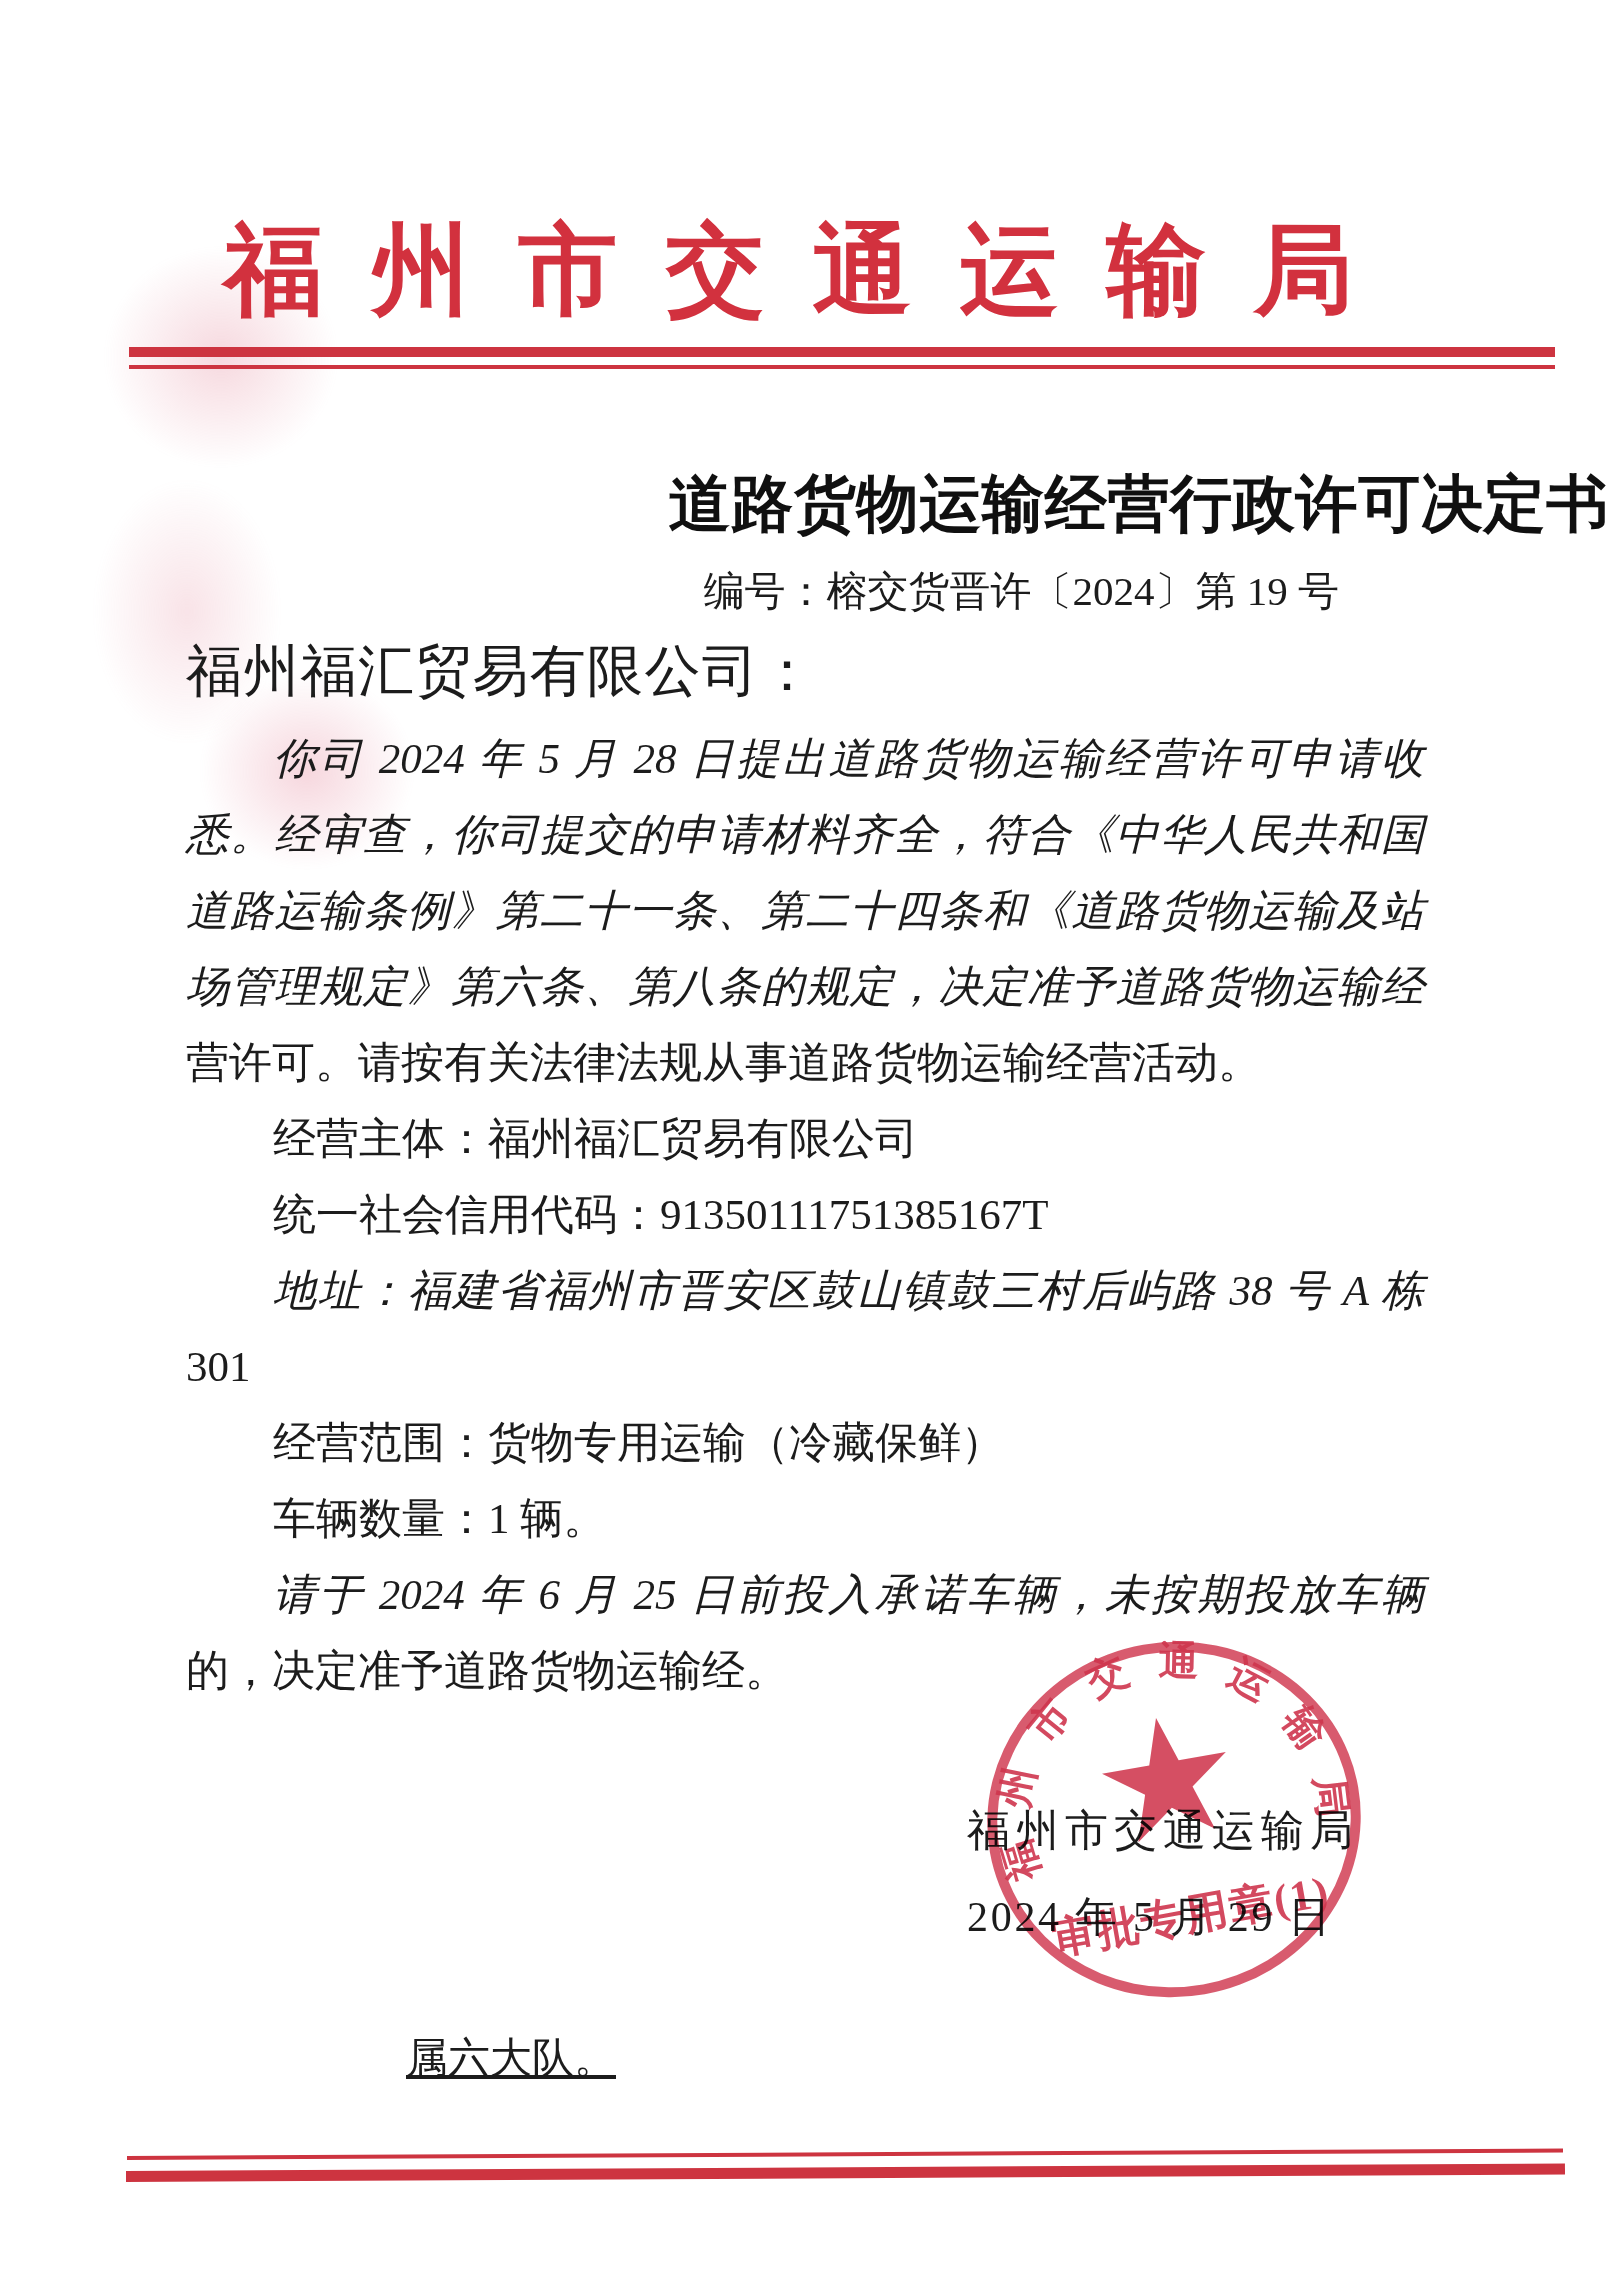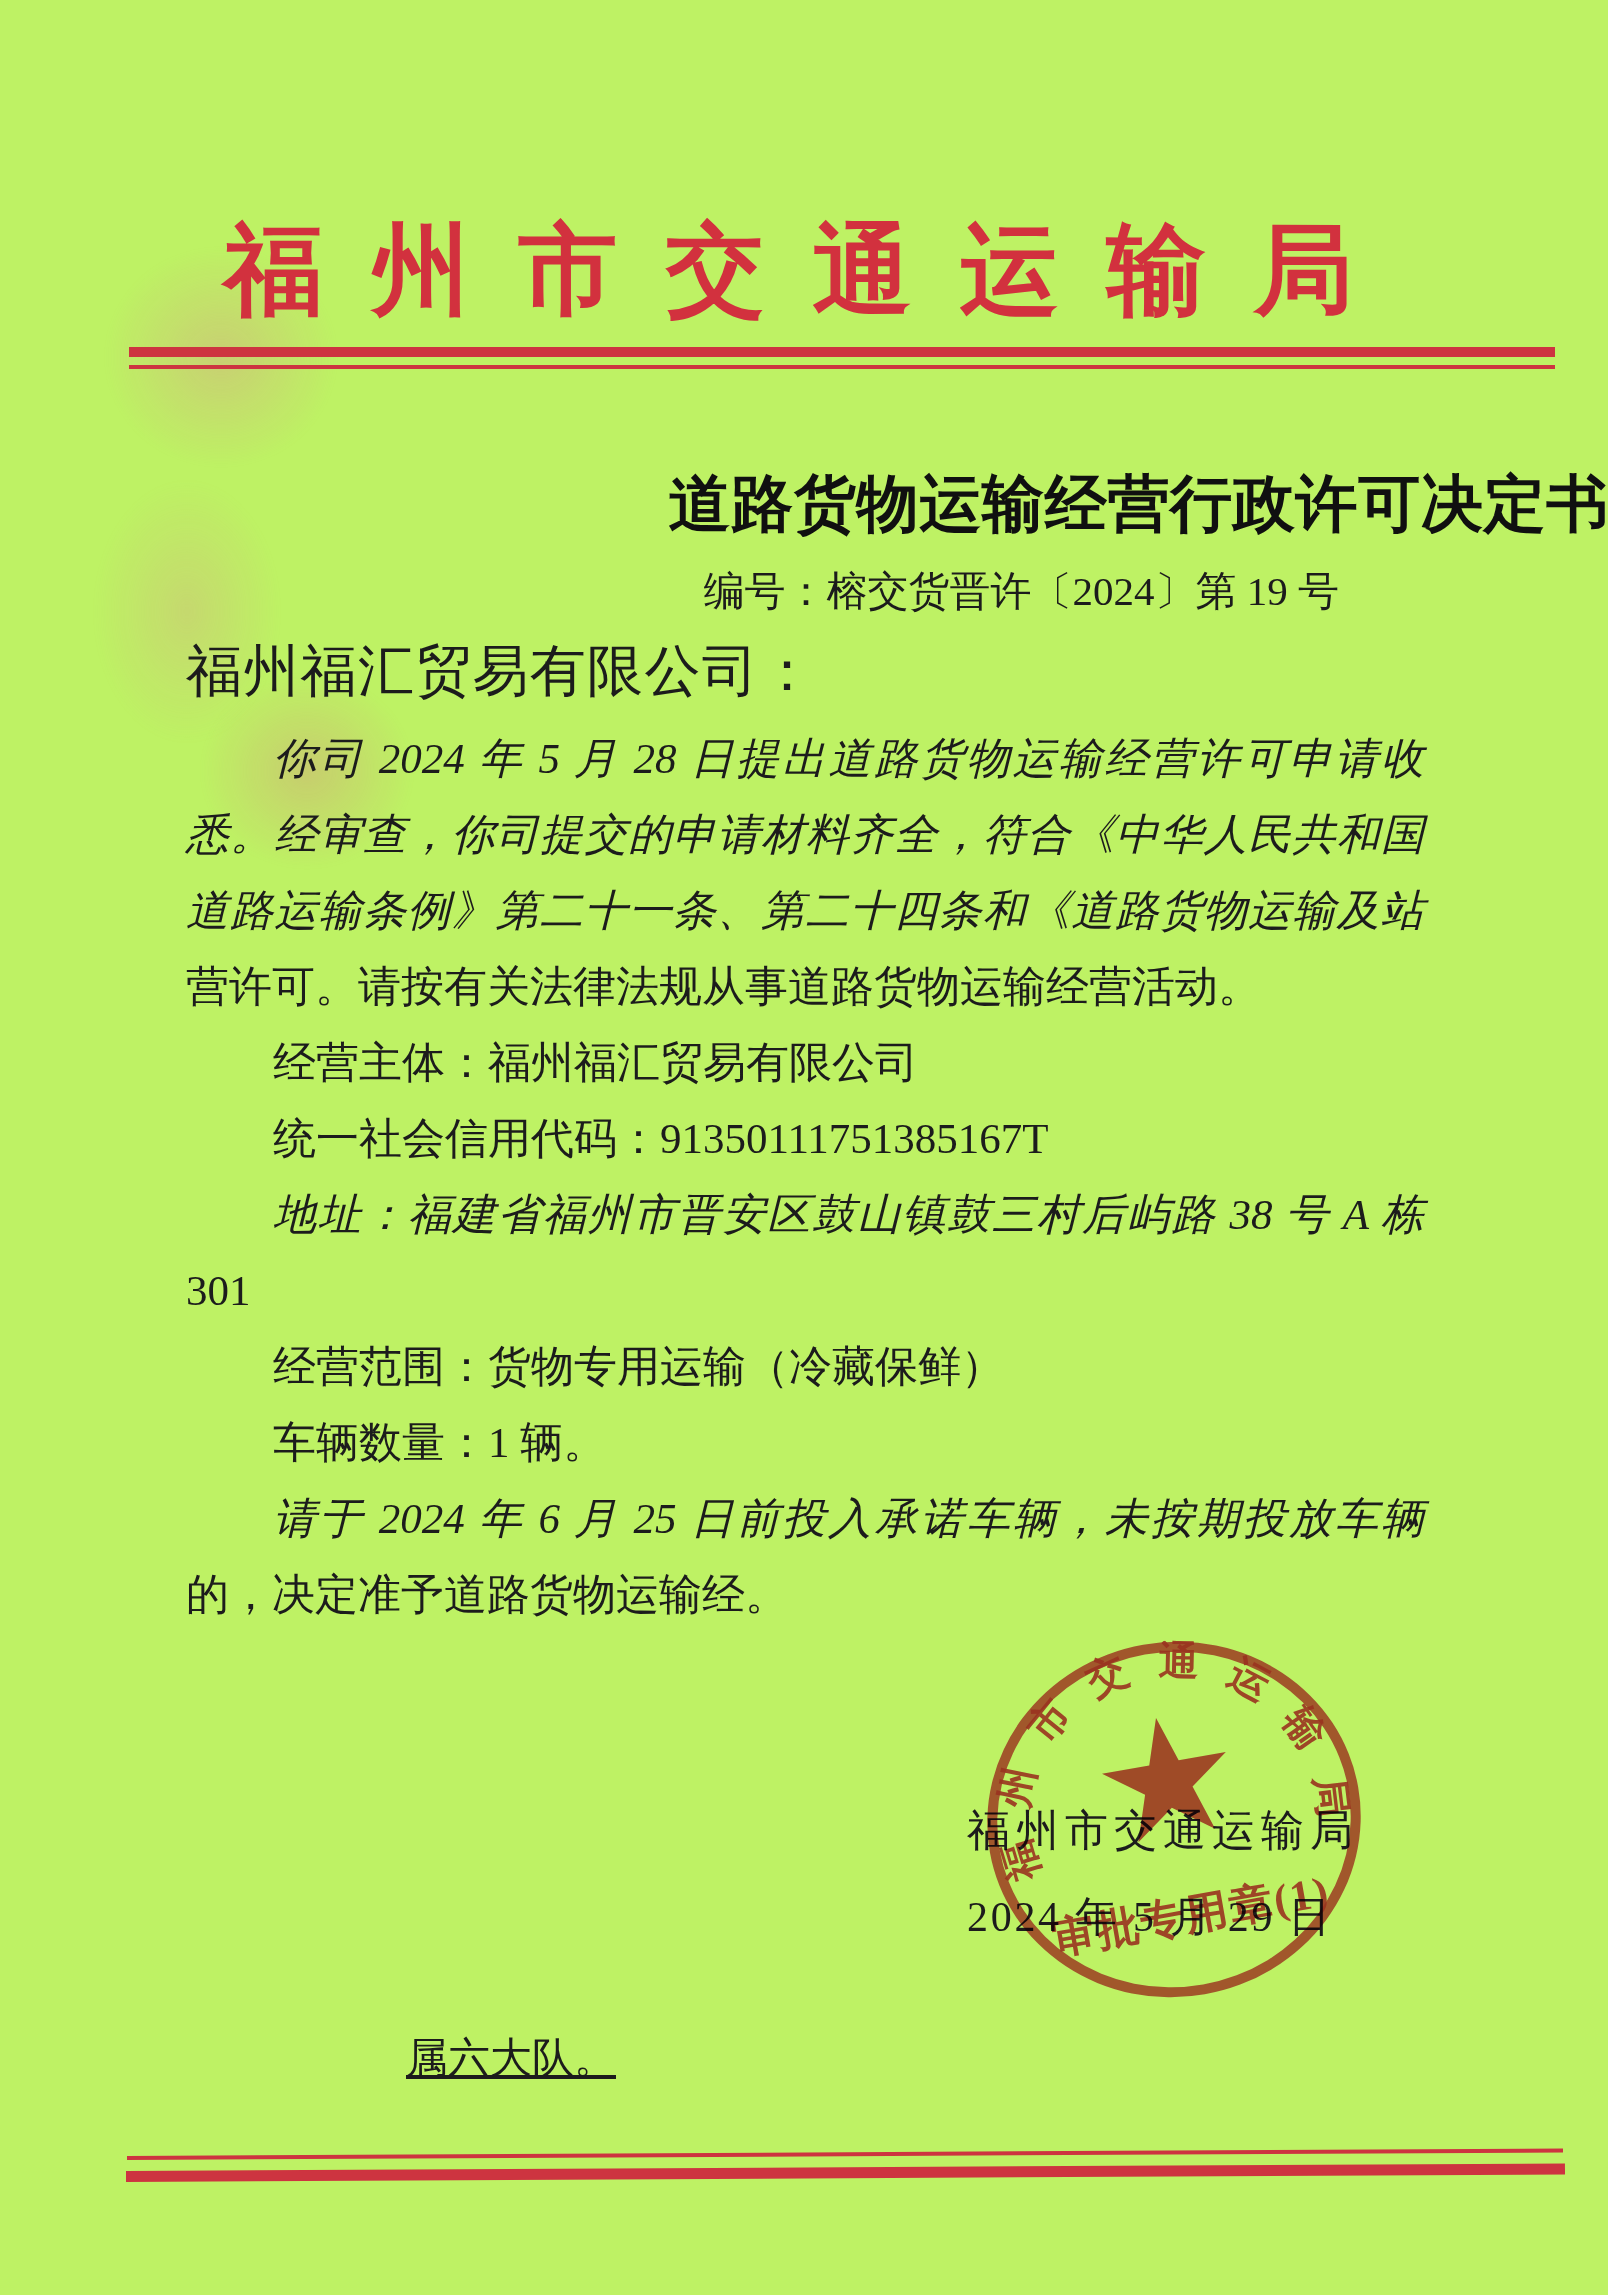--- a/index.html
+++ b/index.html
@@ -1,21 +1,21 @@
 <!DOCTYPE html>
 <html style="font-size:10.7px"><head>
 <meta charset="utf-8">
 <style>
   html, body { margin: 0; padding: 0; background: #9a9a9a; }
   .page {
     position: relative;
     width: 1609px;
     height: 2295px;
     margin: 0 auto;
-    background: #bef264;
+    background: #ffffff;
     overflow: hidden;
     font-family: "Liberation Serif", "DejaVu Serif", serif;
     color: #1c1c1c;
   }
 
   
   .agency-header {
     position: absolute;
     top: 219px; left: 224px; width: 1129px; height: 104px;
     font-size: 99px; line-height: 104px; font-weight: bold;
@@ -114,20 +114,21 @@
 
   <div class="doc-title">道路货物运输经营行政许可决定书</div>
   <div class="doc-number">编号：榕交货晋许〔2024〕第 19 号</div>
 
   <div class="addressee">福州福汇贸易有限公司：</div>
 
   <div class="body-block">
     <div class="line indent fill">你司 2024 年 5 月 28 日提出道路货物运输经营许可申请收</div>
     <div class="line fill">悉。经审查，你司提交的申请材料齐全，符合《中华人民共和国</div>
     <div class="line fill">道路运输条例》第二十一条、第二十四条和《道路货物运输及站</div>
+    <div class="line fill">场管理规定》第六条、第八条的规定，决定准予道路货物运输经</div>
     <div class="line">营许可。请按有关法律法规从事道路货物运输经营活动。</div>
     <div class="line indent">经营主体：福州福汇贸易有限公司</div>
     <div class="line indent">统一社会信用代码：91350111751385167T</div>
     <div class="line indent fill">地址：福建省福州市晋安区鼓山镇鼓三村后屿路 38 号 A 栋</div>
     <div class="line">301</div>
     <div class="line indent">经营范围：货物专用运输（冷藏保鲜）</div>
     <div class="line indent">车辆数量：1 辆。</div>
     <div class="line indent fill">请于 2024 年 6 月 25 日前投入承诺车辆，未按期投放车辆</div>
     <div class="line">的，决定准予道路货物运输经。</div>
   </div>

